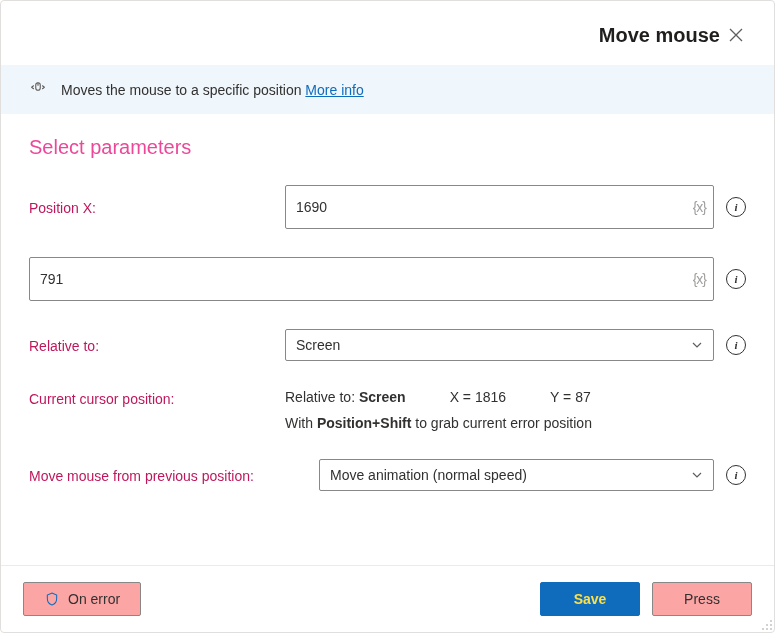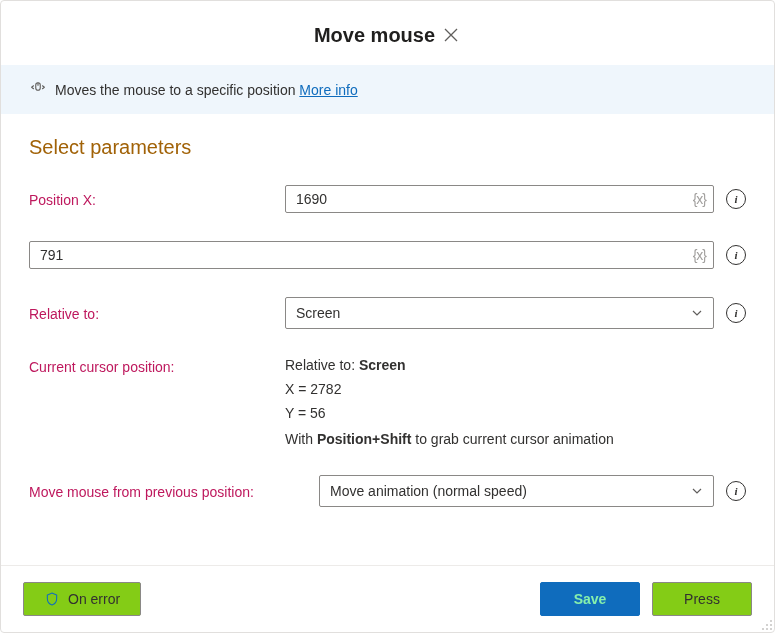--- a/index.html
+++ b/index.html
@@ -12,58 +12,58 @@
       height: 633px;
       border: 1px solid #e1dfdd;
       border-radius: 4px;
       display: flex;
       flex-direction: column;
       overflow: hidden;
     }
     .header {
       display: flex;
       align-items: center;
-      justify-content: center;
+      justify-content: flex-end;
       padding: 18px 22px 14px 28px;
     }
     .header h1 {
       font-size: 20px;
       font-weight: 600;
       color: #201f1e;
     }
     .close-btn {
       width: 32px; height: 32px;
       display: flex; align-items: center; justify-content: center;
       cursor: pointer;
       color: #605e5c;
       border-radius: 2px;
     }
     .info-bar {
       background: #eff6fc;
       padding: 14px 28px;
       display: flex;
       align-items: center;
-      gap: 8px;
+      gap: 14px;
       color: #323130;
     }
     .info-bar a {
       color: #0f6cbd;
       text-decoration: underline;
       cursor: pointer;
     }
     .mouse-icon { flex-shrink: 0; color: #605e5c; }
     .content {
       padding: 22px 28px 10px 28px;
       flex: 1;
       overflow-y: auto;
     }
     .section-title {
       font-size: 20px;
       font-weight: 400;
-      color: #a16207;
+      color: #ec4899;
       margin-bottom: 26px;
     }
     .field-row {
       display: flex;
       align-items: center;
       margin-bottom: 28px;
     }
     .field-label {
       width: 256px;
       flex-shrink: 0;
@@ -75,21 +75,21 @@
       display: flex;
       align-items: center;
       gap: 12px;
     }
     .text-input-wrap {
       position: relative;
       flex: 1;
     }
     .text-input {
       width: 100%;
-      height: 28px;
+      height: 44px;
       border: 1px solid #8a8886;
       border-radius: 2px;
       padding: 0 32px 0 10px;
       font-size: 14px;
       font-family: inherit;
       color: #323130;
       outline: none;
     }
     .var-token {
       position: absolute;
@@ -133,21 +133,20 @@
       flex: 1;
       font-size: 14px;
       color: #323130;
     }
     .static-line1 {
       display: flex;
       gap: 8px;
       align-items: baseline;
       margin-bottom: 10px;
       flex-wrap: wrap;
-      flex-direction: column;
     }
     .static-line1 .kv { margin-right: 36px; white-space: nowrap; }
     .static-line1 b, .hint b { font-weight: 600; }
     .hint { color: #323130; }
     .footer {
       border-top: 1px solid #edebe9;
       padding: 16px 22px;
       display: flex;
       align-items: center;
       justify-content: space-between;
@@ -157,28 +156,28 @@
       padding: 0 20px;
       border-radius: 2px;
       font-size: 14px;
       font-family: inherit;
       cursor: pointer;
       display: inline-flex;
       align-items: center;
       gap: 8px;
     }
     .btn-secondary {
-      background: #84cc16;
+      background: #fca5a5;
       border: 1px solid #8a8886;
       color: #323130;
     }
     .btn-primary {
       background: #0f6cbd;
       border: 1px solid #0f6cbd;
-      color: #86efac;
+      color: #fde047;
       font-weight: 600;
       min-width: 100px;
       justify-content: center;
     }
     .footer-right { display: flex; gap: 12px; }
     .shield { color: #0f6cbd; }
     .static-row { align-items: flex-start; }
     .resize-grip {
       position: absolute;
       right: 2px; bottom: 2px;
@@ -256,29 +255,29 @@
   <div class="field-row static-row">
     <div class="field-label">Current cursor position:</div>
     <div class="static-block">
       <div class="static-line1">
         <span class="kv">
           <span>Relative to:</span>
           <b>Screen</b>
         </span>
         <span class="kv">
           <span>X =</span>
-          <span>2782</span>
+          <span>1816</span>
         </span>
         <span class="kv">
           <span>Y =</span>
-          <span>56</span>
+          <span>87</span>
         </span>
       </div>
       <div class="hint">
-        <span>With </span><b>Position+Shift</b><span> to grab current cursor animation</span>
+        <span>With </span><b>Position+Shift</b><span> to grab current error position</span>
       </div>
     </div>
   </div>
 
   <div class="field-row">
     <div class="field-label" style="width:290px">Move mouse from previous position:</div>
     <div class="field-control">
       <div class="select-input">
         <span>Move animation (normal speed)</span>
         <svg class="chev" width="12" height="12" viewBox="0 0 12 12">

